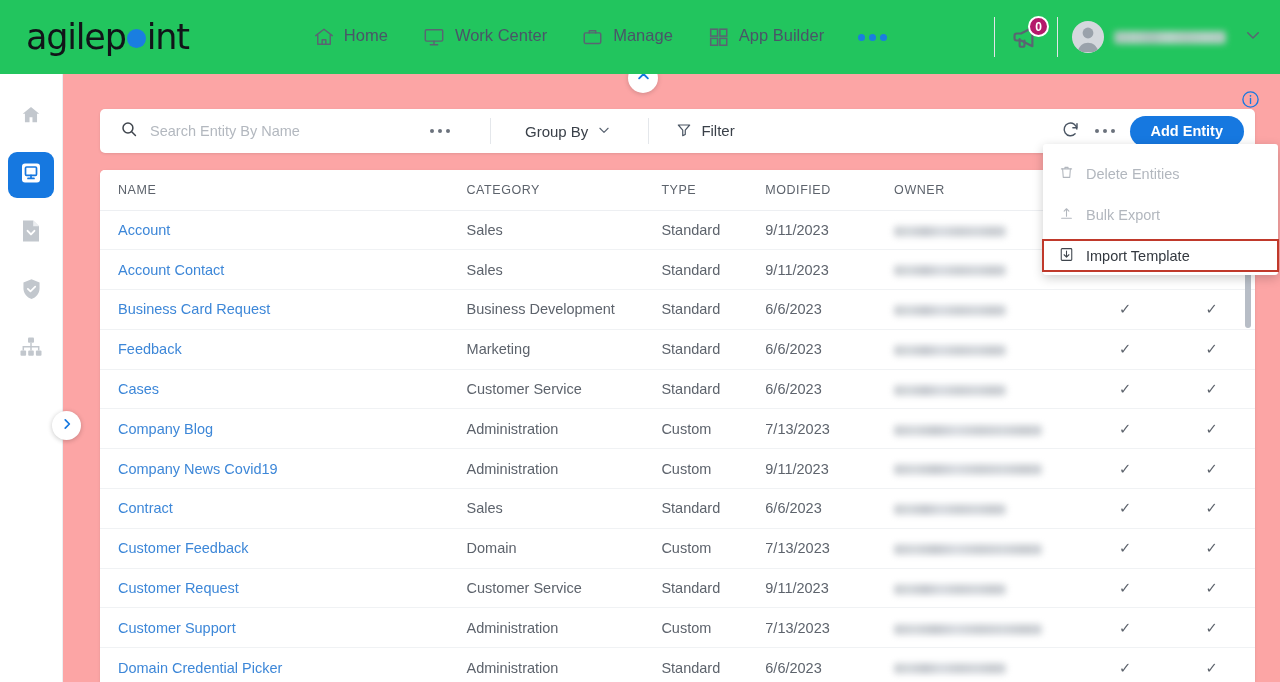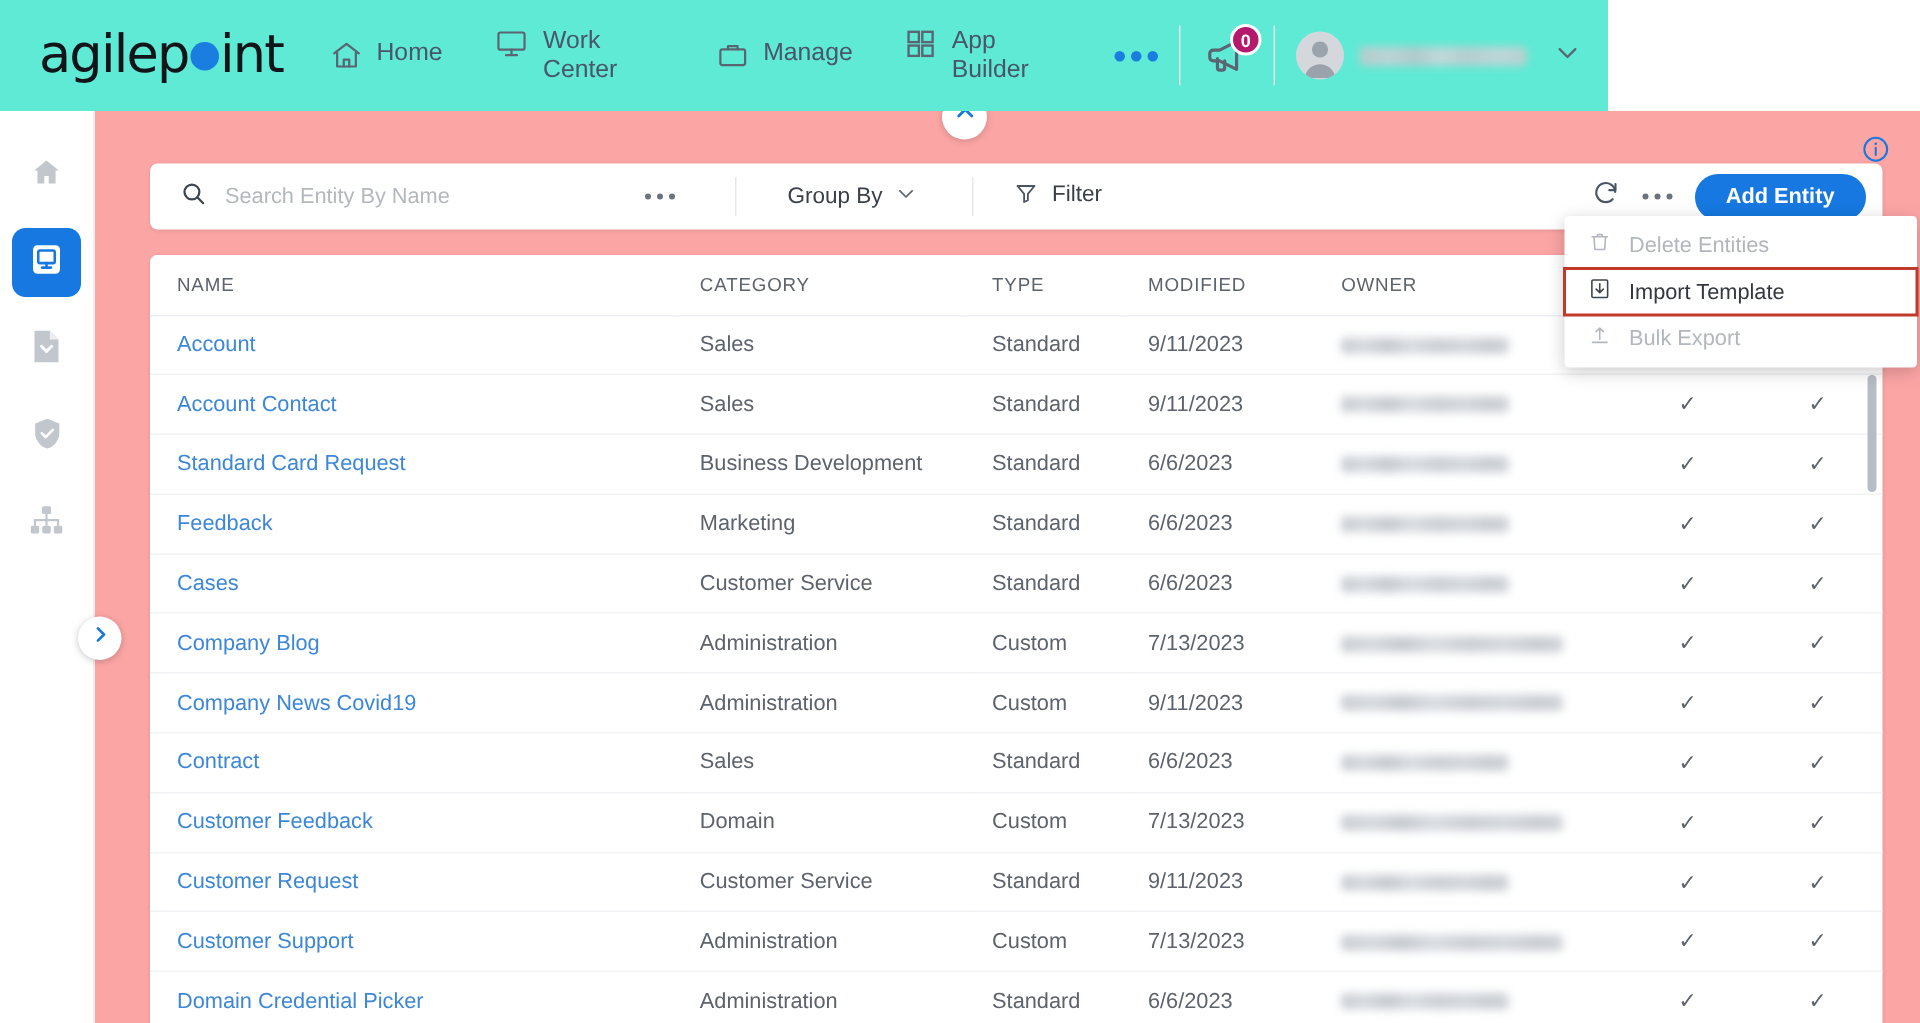--- a/index.html
+++ b/index.html
@@ -5,22 +5,22 @@
   * { box-sizing: border-box; margin: 0; padding: 0; }
   html, body {
     width: 1280px; height: 682px;
     font-family: "Liberation Sans", sans-serif;
     background: #ffffff;
     overflow: hidden;
   }
 
   
   .topbar {
-    position: absolute; top: 0; left: 0; width: 1072px; height: 74px;
-    background: #5eead4;
+    position: absolute; top: 0; left: 0; width: 1280px; height: 74px;
+    background: #22c55e;
     display: flex; align-items: center;
     z-index: 60;
   }
   .logo-wrap {
     width: 260px; padding-left: 26px;
     display: flex; align-items: center;
   }
   .logo {
     font-size: 35px; letter-spacing: -1.2px; color: #111418;
     font-family: "DejaVu Sans", sans-serif; font-weight: 400;
@@ -124,21 +124,21 @@
 
   
   .menu {
     position: absolute; left: 980px; top: 70px; width: 235px;
     background: #fff; border-radius: 3px;
     box-shadow: 0 3px 11px rgba(0,0,0,.20); z-index: 50;
     padding: 4px 0;
   }
   .menu-item {
     height: 31px; display: flex; align-items: center; gap: 12px;
-    padding: 0 16px; font-size: 14.5px; color: #b2b7be; cursor: default;
+    padding: 0 16px; font-size: 14.5px; color: #b2b7be; cursor: default; margin-top: 10px;
   }
   .menu-item.enabled { color: #33383f; cursor: pointer; }
   .menu-item.highlight { outline: 2px solid #c0392b; outline-offset: -1px; }
 
   
   .tablecard {
     position: absolute; left: 37px; top: 96px; width: 1155px; height: 516px;
     background: #fff; border-radius: 5px 5px 0 0; box-shadow: 0 1px 3px rgba(0,0,0,.10);
     overflow: hidden;
   }
@@ -413,21 +413,21 @@
           <tr>
             <td class="name"><a>Account Contact</a></td>
             <td>Sales</td>
             <td>Standard</td>
             <td>9/11/2023</td>
             <td><span class="owner-blur" style="width:112px"></span></td>
             <td class="center check"><span>✓</span></td>
             <td class="center check"><span>✓</span></td>
           </tr>
           <tr>
-            <td class="name"><a>Standard Card Request</a></td>
+            <td class="name"><a>Business Card Request</a></td>
             <td>Business Development</td>
             <td>Standard</td>
             <td>6/6/2023</td>
             <td><span class="owner-blur" style="width:112px"></span></td>
             <td class="center check"><span>✓</span></td>
             <td class="center check"><span>✓</span></td>
           </tr>
           <tr>
             <td class="name"><a>Feedback</a></td>
             <td>Marketing</td>
@@ -517,33 +517,33 @@
   <div class="menu">
     <div class="menu-item">
       <span>
         <svg width="15" height="15" viewBox="0 0 24 24" fill="none" stroke="#b2b7be" stroke-width="1.7" stroke-linecap="round" stroke-linejoin="round">
             <path d="M3.8 6.2h16.4M9.5 6.2V3.8h5v2.4"></path>
             <path d="M5.8 6.2l1 13.6h10.4l1-13.6"></path>
           </svg>
       </span>
       <span>Delete Entities</span>
     </div>
+    <div class="menu-item">
+      <span>
+        <svg width="15" height="15" viewBox="0 0 24 24" fill="none" stroke="#b2b7be" stroke-width="1.7" stroke-linecap="round" stroke-linejoin="round">
+            <path d="M12 16.4V4.4M8.2 8.2L12 4.4l3.8 3.8"></path>
+            <path d="M4.2 19.6h15.6"></path>
+          </svg>
+      </span>
+      <span>Bulk Export</span>
+    </div>
     <div class="menu-item enabled highlight">
       <span>
         <svg width="15" height="15" viewBox="0 0 24 24" fill="none" stroke="#3f454d" stroke-width="1.7" stroke-linecap="round" stroke-linejoin="round">
             <rect x="3.6" y="2.6" width="16.8" height="18.8" rx="1.4"></rect>
             <path d="M12 6.6v9.4M8.2 12.4L12 16.2l3.8-3.8"></path>
           </svg>
       </span>
       <span>Import Template</span>
     </div>
-    <div class="menu-item">
-      <span>
-        <svg width="15" height="15" viewBox="0 0 24 24" fill="none" stroke="#b2b7be" stroke-width="1.7" stroke-linecap="round" stroke-linejoin="round">
-            <path d="M12 16.4V4.4M8.2 8.2L12 4.4l3.8 3.8"></path>
-            <path d="M4.2 19.6h15.6"></path>
-          </svg>
-      </span>
-      <span>Bulk Export</span>
-    </div>
   </div>
 
 </div>
 
 </body></html>

